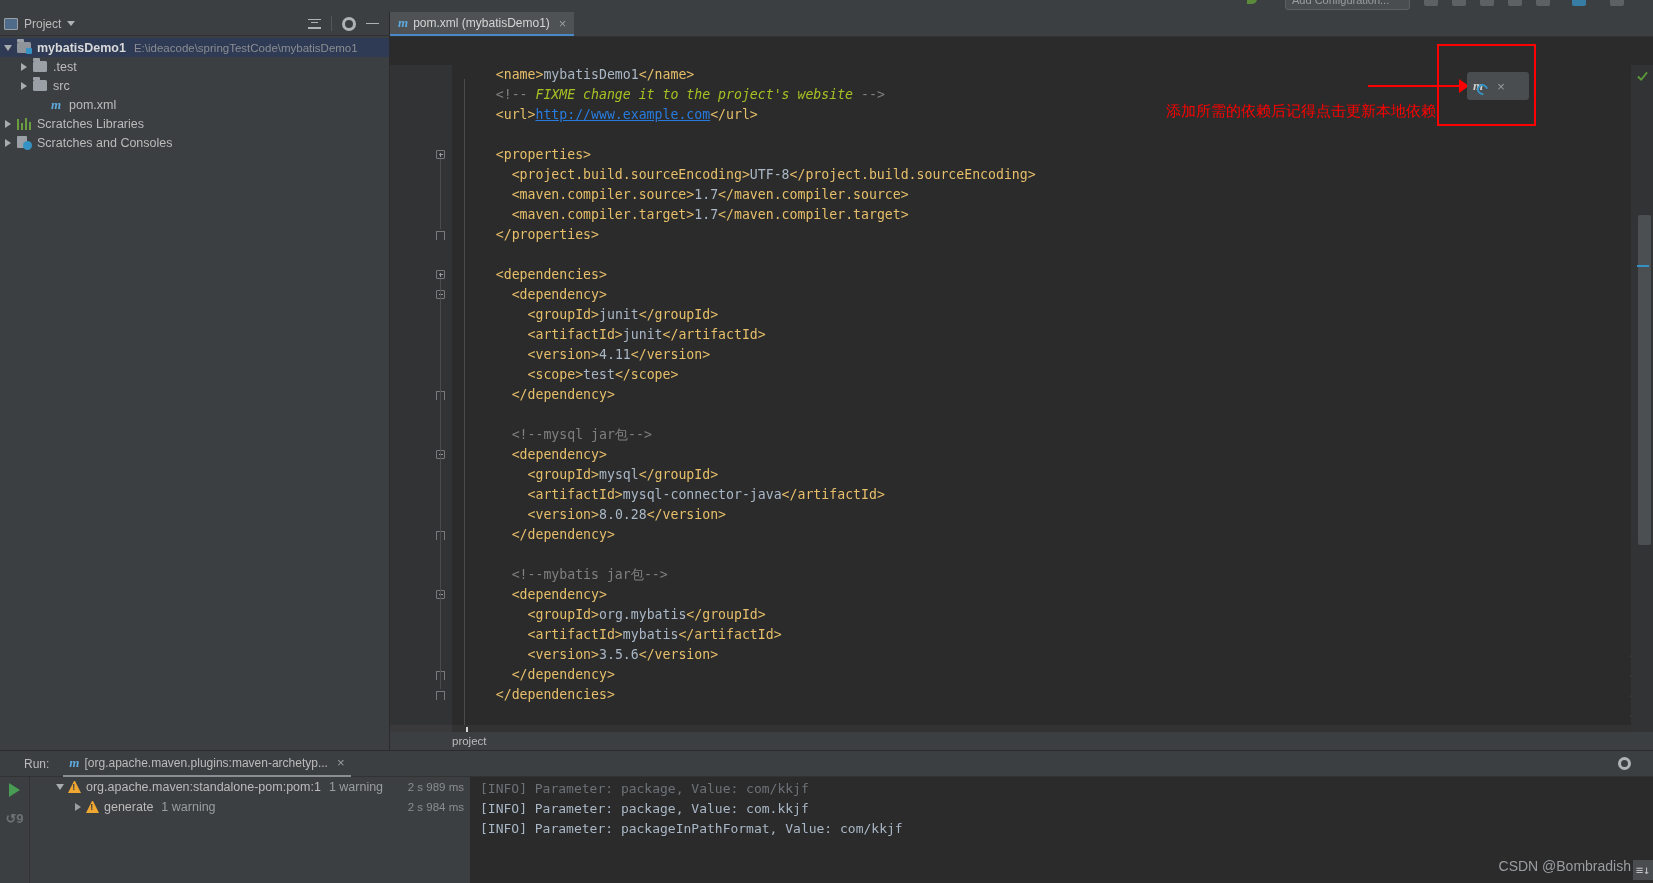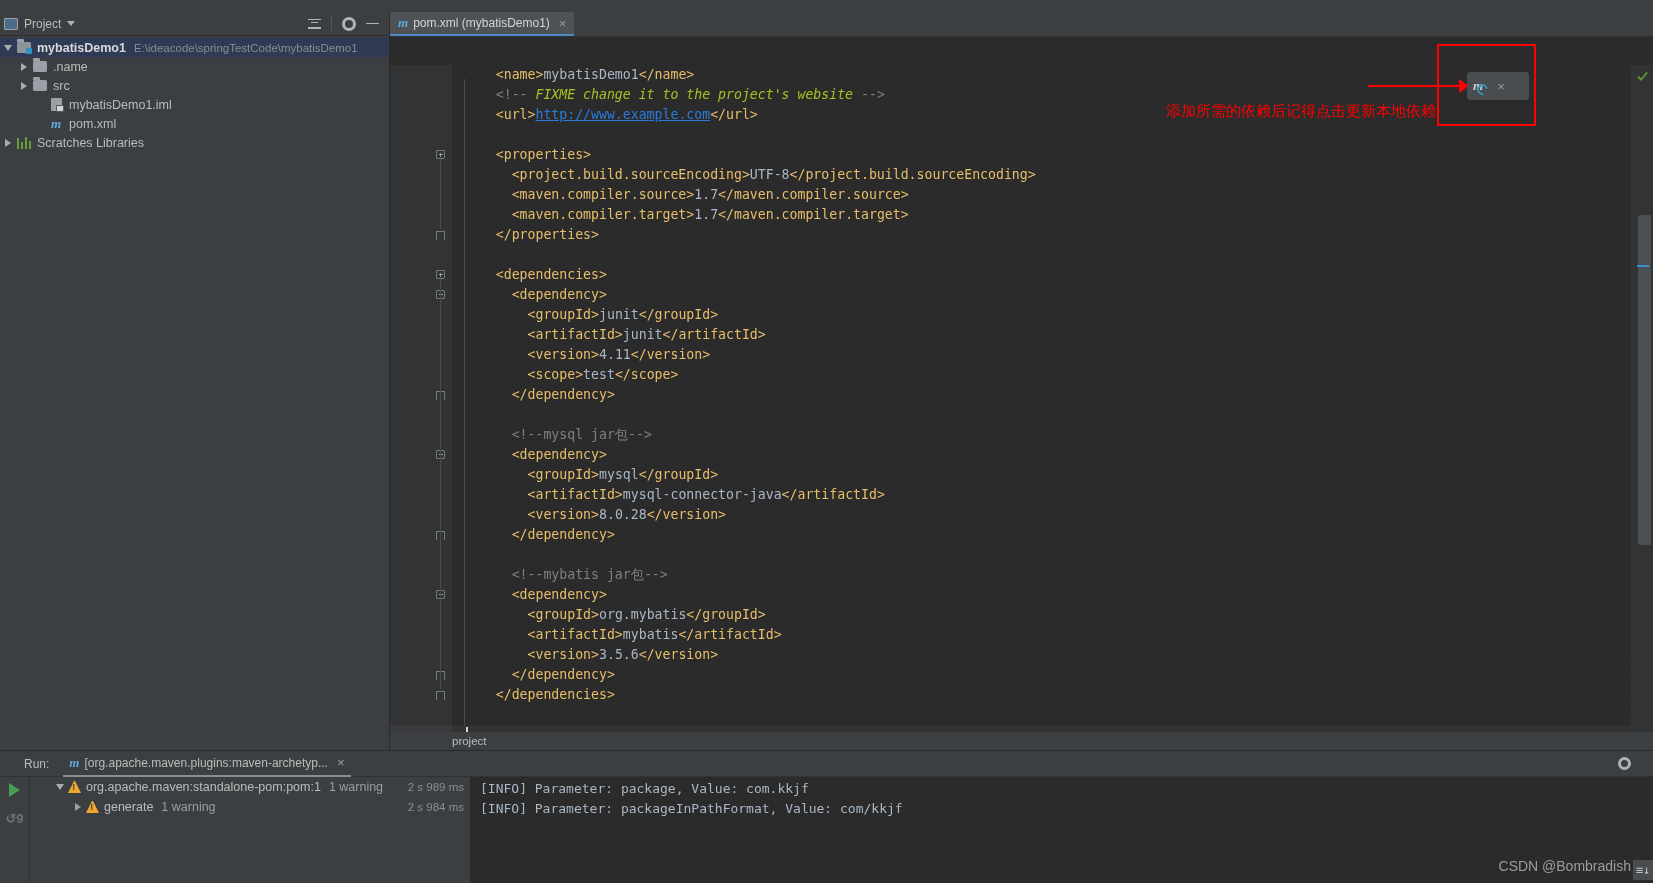--- a/index.html
+++ b/index.html
@@ -298,20 +298,31 @@
     position: absolute; right: 0; bottom: 4px; width: 20px; height: 20px;
     background: #4a4d4f; color: #c3c3c3; font-size: 12px;
     display: flex; align-items: center; justify-content: center;
   }
 </style>
 </head>
 <body>
 
 <div class="app">
 
+  <div class="toolbar">
+    <div class="tb-leaf"></div>
+    <div class="tb-run-config">Add Configuration...</div>
+    <div class="tb-icon" style="left:1424px"></div>
+    <div class="tb-icon" style="left:1452px"></div>
+    <div class="tb-icon" style="left:1480px"></div>
+    <div class="tb-icon" style="left:1508px"></div>
+    <div class="tb-icon" style="left:1536px"></div>
+    <div class="tb-icon tb-blue" style="left:1572px"></div>
+    <div class="tb-icon" style="left:1610px"></div>
+  </div>
 
   <div class="left-panel">
     <div class="lp-header">
       <span class="proj-icon"></span>
       <span class="lp-title">Project</span>
       <span class="caret-down"></span>
       <span class="lp-actions">
         <span class="ico-collapse">
             <i></i>
           </span>
@@ -334,40 +345,33 @@
         <span class="tree-path">E:\ideacode\springTestCode\mybatisDemo1</span>
       </div>
 
       <div class="tree-row lvl2">
         <span class="tw">
             <span class="tri-r"></span>
           </span>
         <span class="ti">
             <span class="folder"></span>
           </span>
-        <span class="tree-label">.name</span>
+        <span class="tree-label">.test</span>
       </div>
 
       <div class="tree-row lvl2">
         <span class="tw">
             <span class="tri-r"></span>
           </span>
         <span class="ti">
             <span class="folder"></span>
           </span>
         <span class="tree-label">src</span>
       </div>
 
-      <div class="tree-row lvl3">
-        <span class="tw"></span>
-        <span class="ti">
-            <span class="iml-icon"></span>
-          </span>
-        <span class="tree-label">mybatisDemo1.iml</span>
-      </div>
 
       <div class="tree-row lvl3">
         <span class="tw"></span>
         <span class="ti">
             <span class="m-icon">m</span>
           </span>
         <span class="tree-label">pom.xml</span>
       </div>
 
       <div class="tree-row lvl1">
@@ -378,20 +382,32 @@
           <span class="lib-icon">
               <span style="height:11px"></span>
               <span style="height:7px"></span>
               <span style="height:12px"></span>
               <span style="height:8px"></span>
             </span>
         </span>
         <span class="tree-label">Scratches Libraries</span>
       </div>
 
+      <div class="tree-row lvl1">
+        <span class="tw">
+            <span class="tri-r"></span>
+          </span>
+        <span class="ti">
+          <span class="scratch-icon">
+              <span class="pg"></span>
+              <span class="clk"></span>
+            </span>
+        </span>
+        <span class="tree-label">Scratches and Consoles</span>
+      </div>
     </div>
   </div>
 
   <div class="editor-area">
     <div class="tabs">
       <div class="tab">
         <span class="m-icon">m</span>
         <span>pom.xml (mybatisDemo1)</span>
         <span class="tab-close">×</span>
       </div>
@@ -517,20 +533,21 @@
               <span class="tri-r" style="border-left-color:#9a9da1"></span>
             </span>
           <span class="warn-ico"></span>
           <span class="rt-text">generate</span>
           <span class="rt-warn-count">1 warning</span>
           <span class="rt-time">2 s 984 ms</span>
         </div>
       </div>
 
       <div class="console">
+        <div class="console-line dim">[INFO] Parameter: package, Value: com/kkjf</div>
         <div class="console-line">[INFO] Parameter: package, Value: com.kkjf</div>
         <div class="console-line">[INFO] Parameter: packageInPathFormat, Value: com/kkjf</div>
         <span class="watermark">CSDN @Bombradish</span>
         <span class="wm-btn">≡↓</span>
       </div>
     </div>
   </div>
 
 </div>
 

